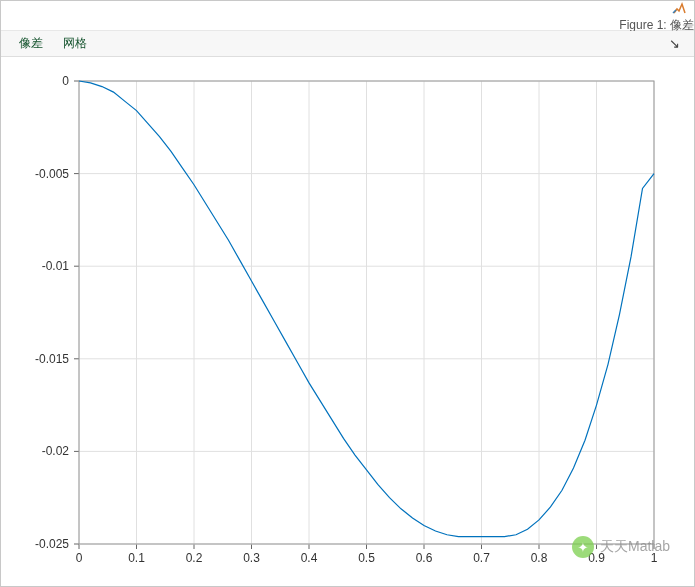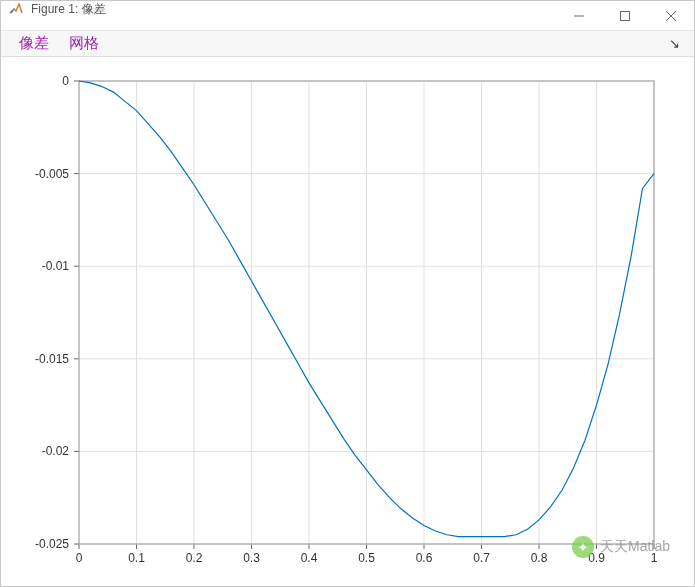--- a/index.html
+++ b/index.html
@@ -16,23 +16,24 @@
       height: 587px;
       background: #fff;
       border: 1px solid #c8c8c8;
       display: flex;
       flex-direction: column;
     }
     .titlebar {
       height: 30px;
       background: #fff;
       display: flex;
-      align-items: flex-start;
+      align-items: flex-end;
       padding: 0 0 0 8px;
       border-bottom: 1px solid #e8e8e8;
+      flex-direction: column;
     }
     .app-icon {
       width: 16px; height: 16px;
       margin-right: 6px;
       display: flex; align-items:center; justify-content:center;
     }
     .title-text { color: #555; font-size: 12px; }
     .win-controls { margin-left: auto; display: flex; }
     .win-btn {
       width: 46px; height: 30px;
@@ -43,22 +44,22 @@
       height: 26px;
       background: #f7f7f7;
       border-bottom: 1px solid #dedede;
       display: flex;
       align-items: center;
       padding: 0 8px;
       position: relative;
     }
     .menu-item {
       padding: 4px 10px;
-      color: #a21caf;
-      font-size: 15px;
+      color: #14532d;
+      font-size: 12px;
     }
     .dock-arrow {
       margin-left: auto;
       color: #444;
       padding: 2px 6px;
       font-size: 13px;
     }
     .figure-area {
       flex: 1;
       background: #fff;

